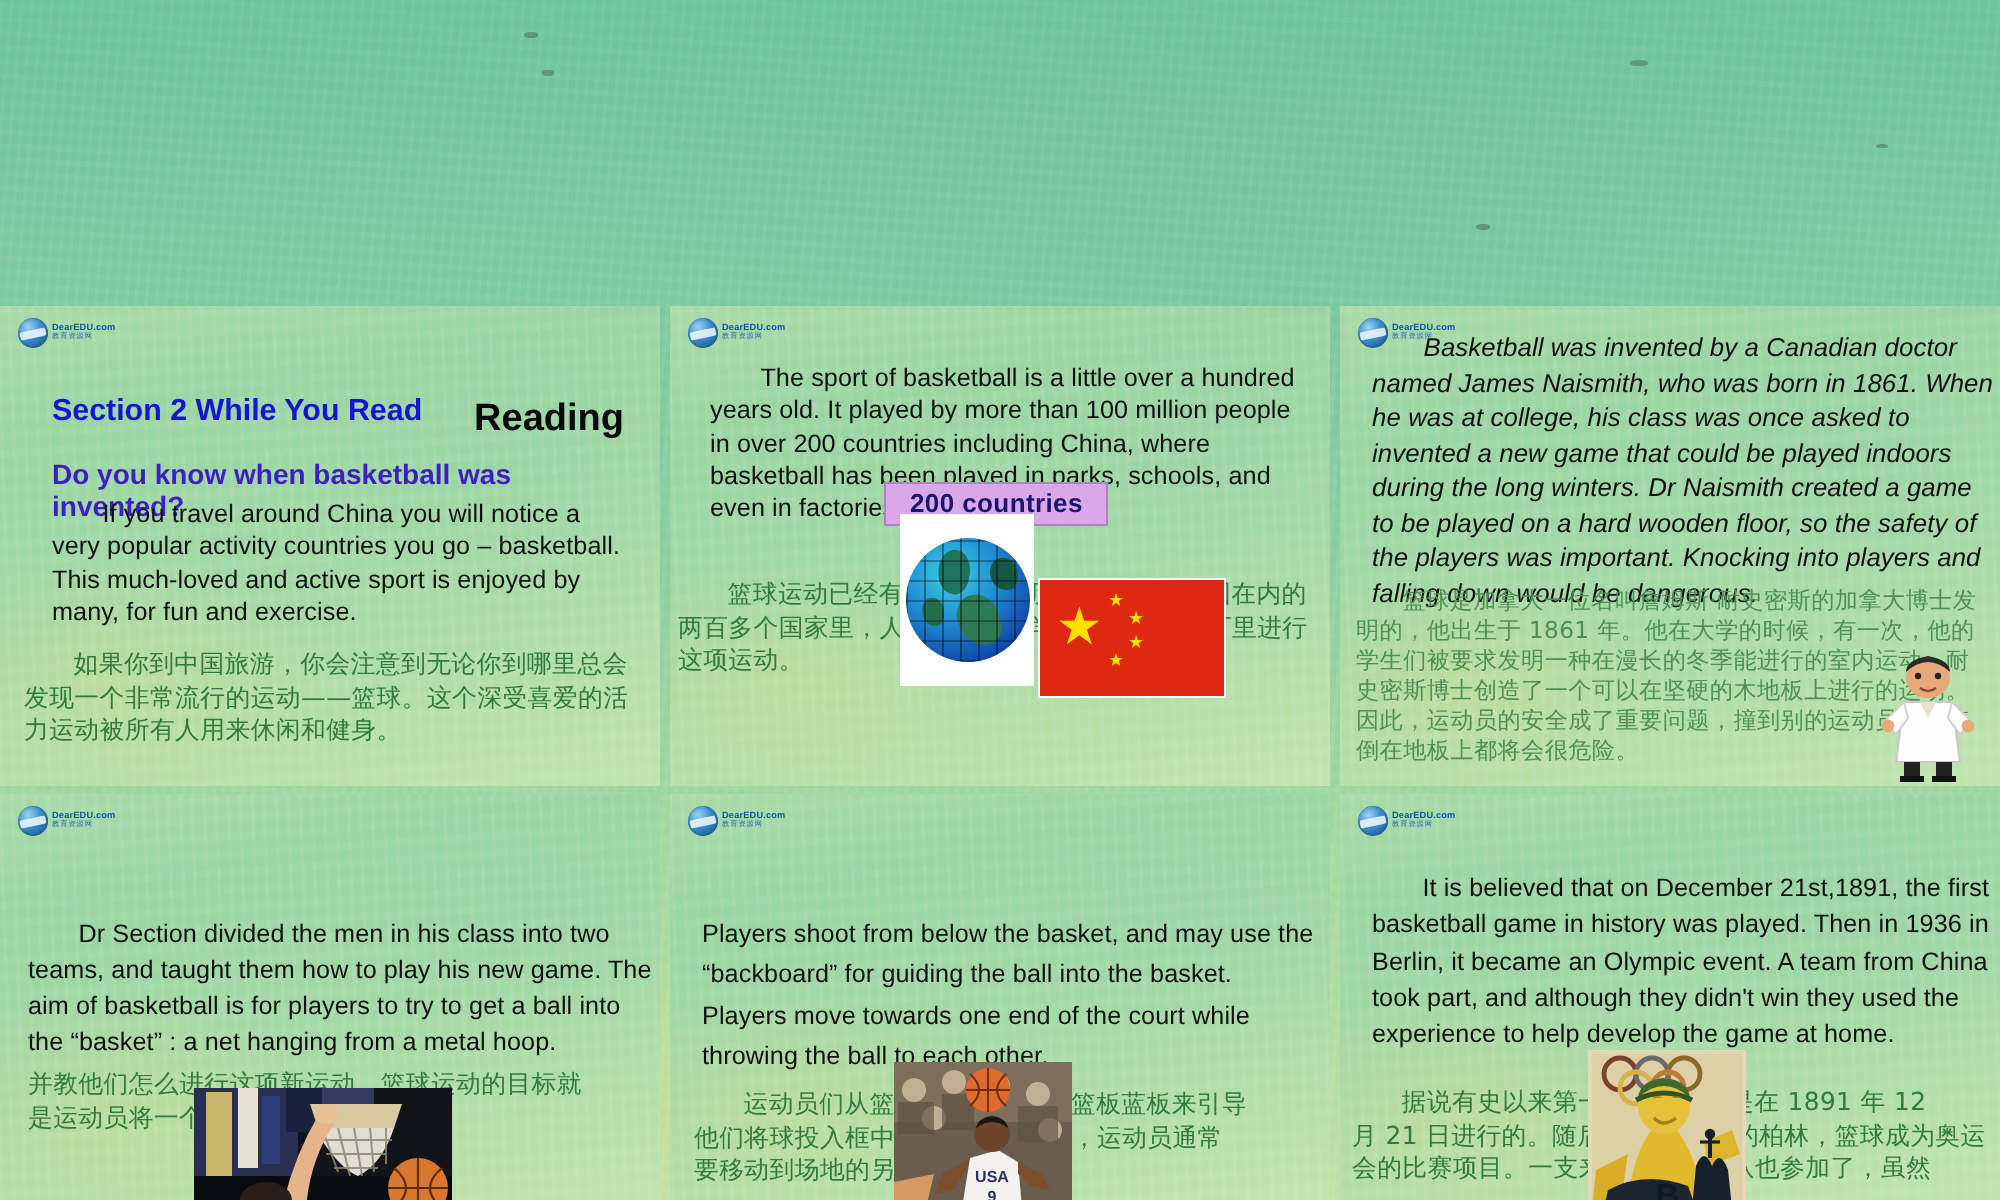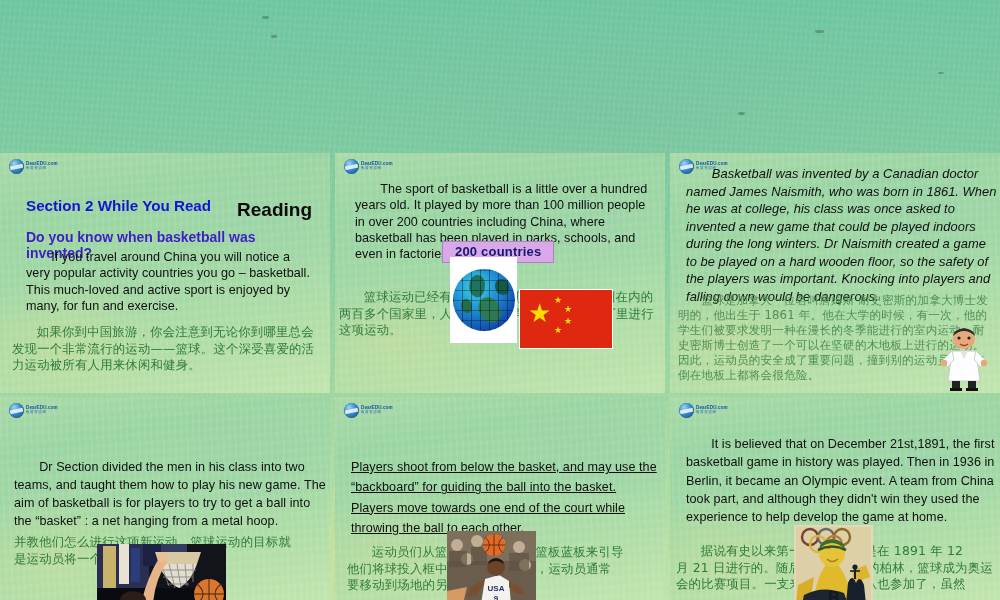--- a/index.html
+++ b/index.html
@@ -125,21 +125,21 @@
   .p3-cn{position:absolute;left:8px;top:140px;width:318px;}
   .doctor{position:absolute;right:6px;bottom:2px;width:60px;height:66px;z-index:6;}
 
   
   .p4-body{position:absolute;left:14px;top:62px;width:315px;}
   .p4-cn{position:absolute;left:14px;top:137px;width:312px;}
   .photo{position:absolute;overflow:hidden;z-index:7;border:0;}
   .photo-dunk{left:97px;top:147px;width:129px;height:60px;}
 
   
-  .p5-body{position:absolute;left:16px;top:60px;width:308px;line-height:1.62;text-decoration:underline;}
+  .p5-body{position:absolute;left:16px;top:60px;width:308px;line-height:1.62;}
   .p5-cn{position:absolute;left:12px;top:147px;width:318px;}
   .photo-usa{left:112px;top:134px;width:89px;height:73px;}
 
   
   .p6-body{position:absolute;left:16px;top:38px;width:310px;}
   .p6-cn{position:absolute;left:6px;top:146px;width:322px;}
   .photo-oly{left:124px;top:128px;width:79px;height:79px;}
 
   .ph-inner{position:absolute;inset:0;}
 </style>

